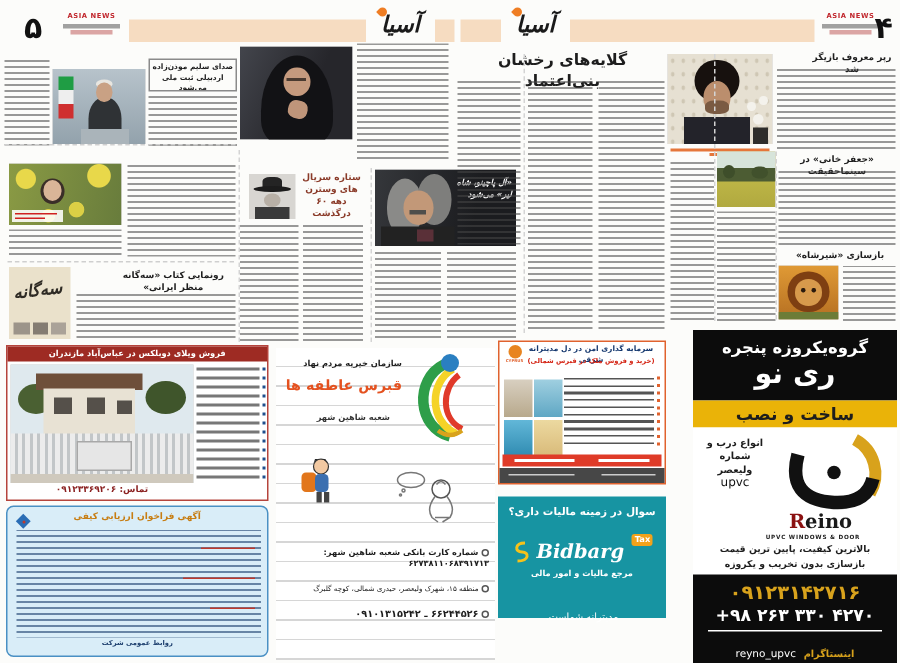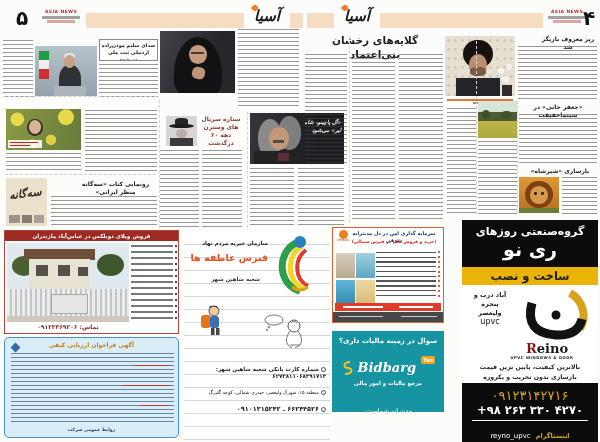--- a/index.html
+++ b/index.html
@@ -403,43 +403,43 @@
       </svg>
       <span style="font-family:'DejaVu Serif',serif;font-style:italic;font-weight:bold;font-size:13px;color:#fff">Bidbarg</span>
       <span style="background:#f2a21b;color:#fff;font-size:5.5px;font-weight:bold;padding:1px 2px;border-radius:2px;vertical-align:top">Tax</span>
     </div>
     <div class="hl" style="left:0;top:49px;width:100%;font-size:5.5px;color:#fff;position:absolute;text-align:center">مرجع مالیات و امور مالی</div>
     <div style="position:absolute;left:0;top:76px;width:100%;font-size:6.5px;color:#fff;text-align:center">مدیترانه شماست.</div>
   </div>
 
   <div class="reino" style="left:462px;top:220px;width:136px;height:222px">
     <div class="r-blk abs" style="left:0;top:0;width:100%;height:47px;padding-top:5px">
-      <div style="font-size:11px;font-weight:bold">گروه‌صنعتی روزهای</div>
+      <div style="font-size:11px;font-weight:bold">گروه‌یکروزه پنجره</div>
       <div style="font-size:19px;font-weight:bold">ری نو</div>
     </div>
     <div class="hl" style="left:0;top:47px;width:100%;height:18px;font-size:11.5px;text-align:center;line-height:18px;background:#eab308">ساخت و نصب</div>
     <div class="abs" style="left:0;top:65px;width:100%;height:98px;background:#fff">
       <div class="abs" style="right:82px;top:6px;width:52px;text-align:center">
-        <div class="hl" style="position:static;font-size:6.5px">آباد درب و پنجره</div>
+        <div class="hl" style="position:static;font-size:6.5px">انواع درب و شماره</div>
         <div class="hl" style="position:static;font-size:6.5px">ولیعصر</div>
         <div class="ltr" style="font-size:8px;color:#111">upvc</div>
       </div>
       <svg class="abs" style="left:54px;top:2px" width="74" height="58" viewBox="0 0 74 58">
         <path d="M54 6 A 26 26 0 0 1 64 42" stroke="#d8a21c" stroke-width="8" fill="none"></path>
         <path d="M16 16 q -8 30 24 32 q 22 1 26 -16" stroke="#111" stroke-width="9" fill="none"></path>
         <circle cx="40" cy="28" r="4.5" fill="#111"></circle>
       </svg>
       <div class="ltr abs reino-latin" style="left:40px;top:56px;width:90px;text-align:center;
            font-family:'DejaVu Serif',serif;font-weight:bold;font-size:13px;color:#1a1a1a"><span style="color:#8b1212">R</span>eino</div>
       <div class="ltr abs" style="left:30px;top:70px;width:100px;text-align:center;font-size:3.8px;letter-spacing:.5px;color:#222;font-weight:bold">UPVC WINDOWS &amp; DOOR</div>
       <div class="hl" style="left:0;top:78px;width:100%;font-size:6.2px;text-align:center;position:absolute">بالاترین کیفیت، پایین ترین قیمت</div>
       <div class="hl" style="left:0;top:88px;width:100%;font-size:6.2px;text-align:center;position:absolute">بازسازی بدون تخریب و یکروزه</div>
     </div>
     <div class="r-blk abs" style="left:0;top:163px;width:100%;height:59px">
-      <div class="ltr" style="padding-top:5px;font-size:13px;font-weight:normal;color:#d8a21c;letter-spacing:1px">۰۹۱۲۳۱۴۲۷۱۶</div>
+      <div class="ltr" style="padding-top:5px;font-size:13px;font-weight:bold;color:#d8a21c;letter-spacing:1px">۰۹۱۲۳۱۴۲۷۱۶</div>
       <div class="ltr" style="font-size:11.5px;font-weight:bold;color:#fff">+۹۸ ۲۶۳ ۳۳۰ ۴۲۷۰</div>
       <div style="height:0;border-top:1px solid #fff;margin:3px 10px 2px"></div>
       <div>
         <span style="font-size:6.5px;font-weight:bold;color:#d8a21c">اینستاگرام</span>
         <span class="ltr" style="font-size:7px;color:#fff">reyno_upvc</span>
       </div>
     </div>
   </div>
 
 </div>

